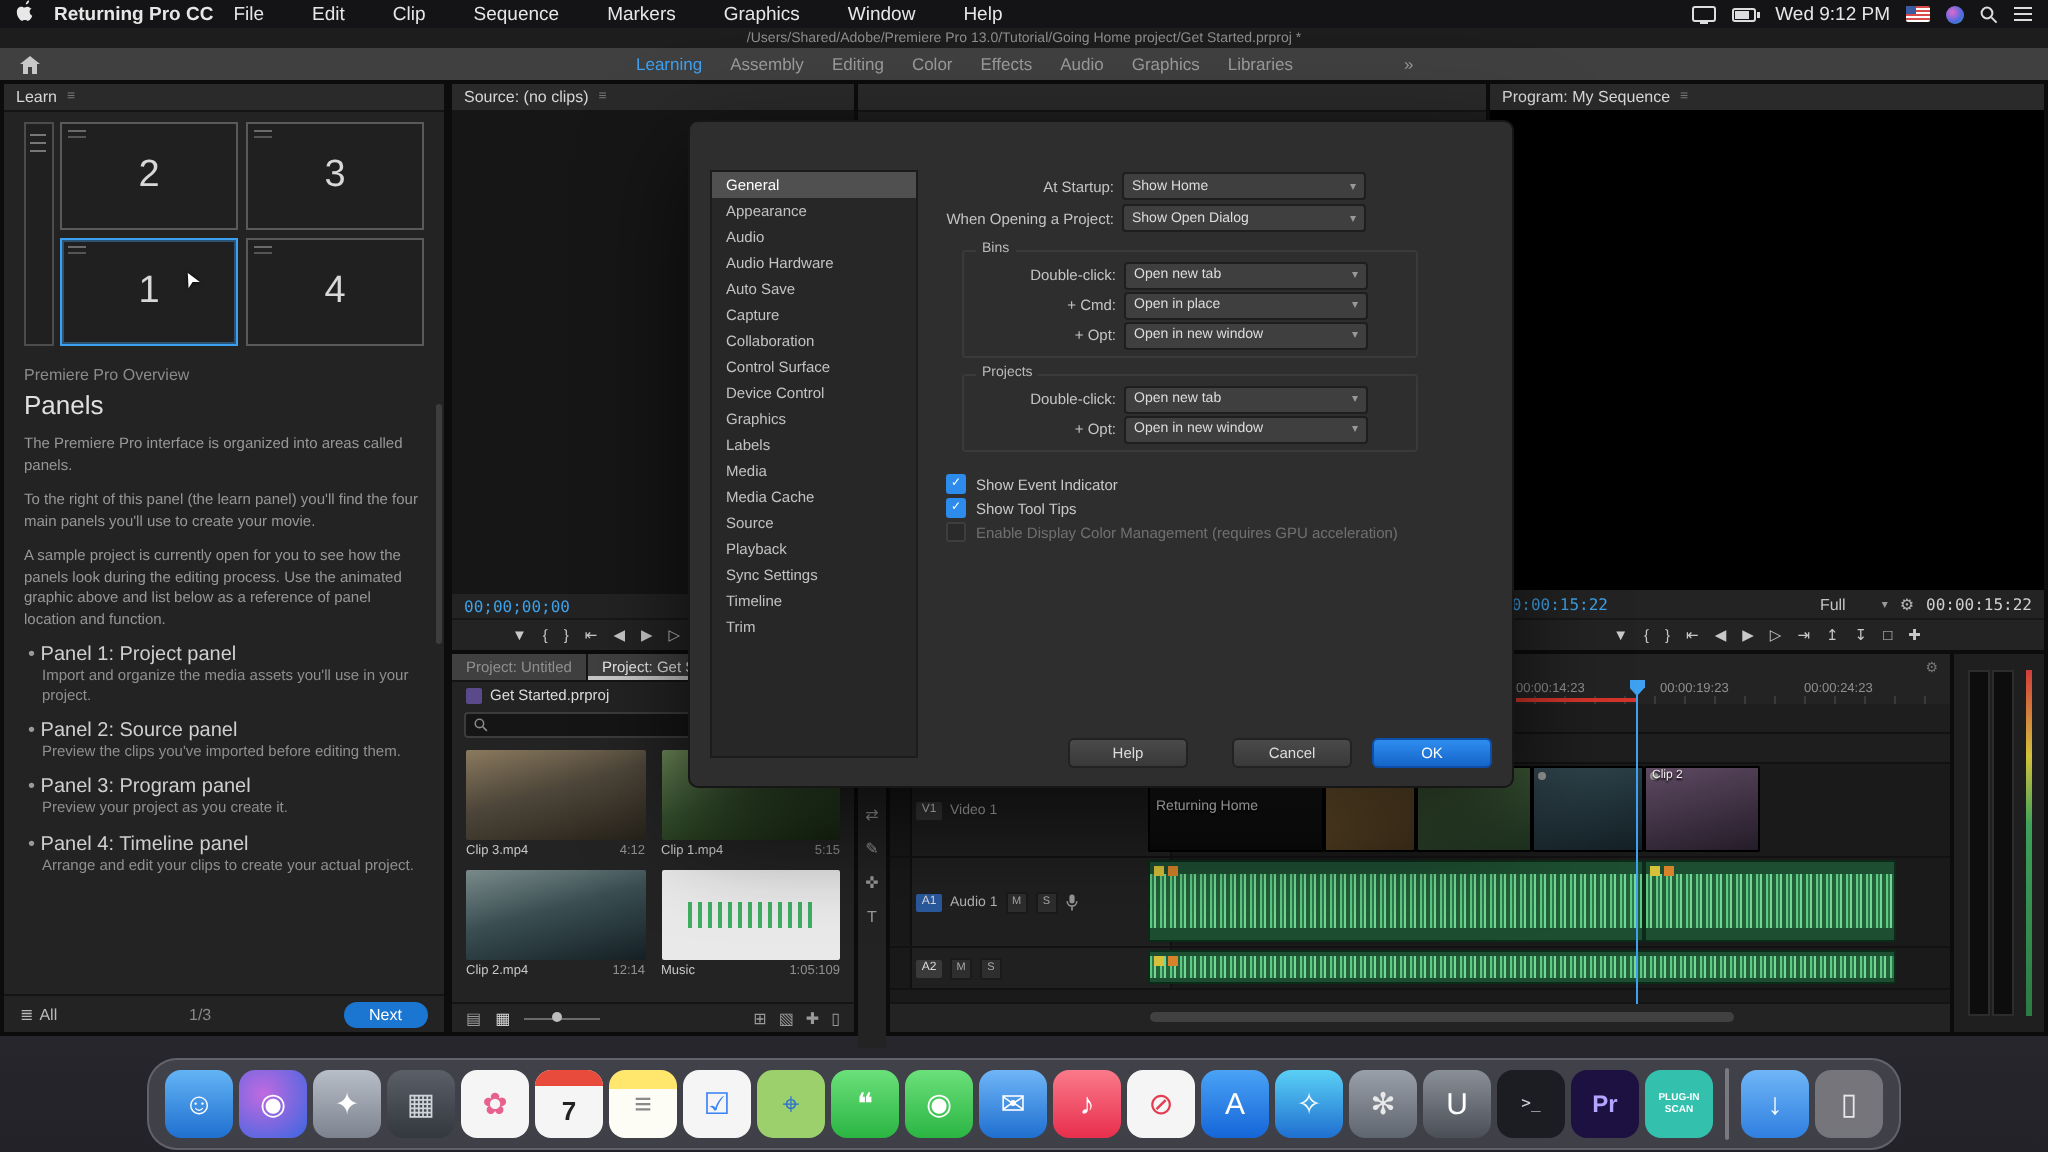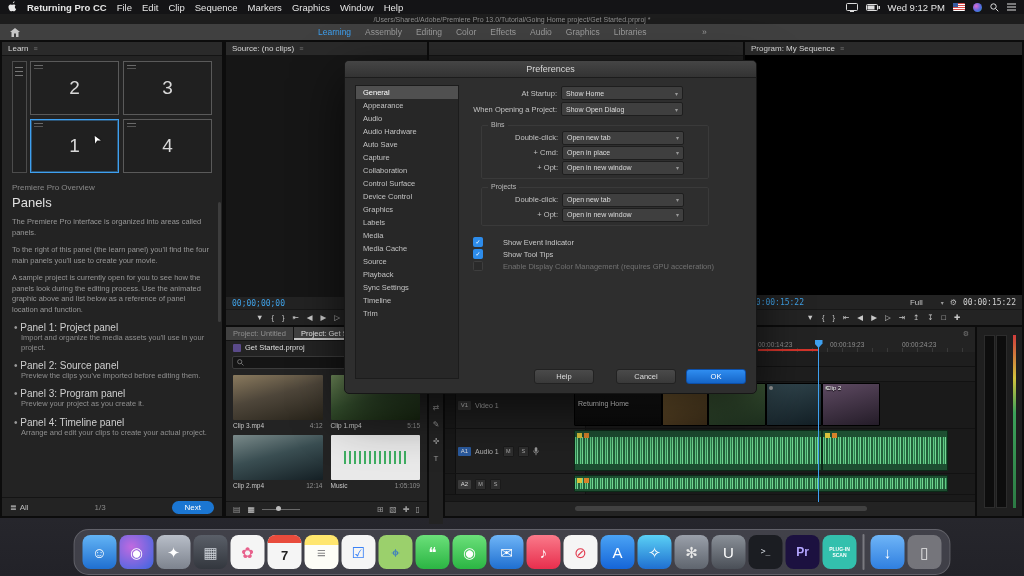--- a/index.html
+++ b/index.html
@@ -139,21 +139,21 @@
   .dlg-content{position:absolute;left:122px;top:24px;right:8px;bottom:34px;}
   .prow{display:flex;align-items:center;height:16px;}
   .plabel{width:90px;text-align:right;margin-right:4px;font-size:7.5px;color:#c4c4c4;white-space:nowrap;}
   .pselect{width:112px;height:12px;background:#3f3f3f;border:1px solid #1e1e1e;border-radius:2px;
     display:flex;justify-content:space-between;align-items:center;padding:0 4px;font-size:7px;color:#ddd;}
   .pselect .car{color:#999;font-size:6px;}
   .pgroup{position:relative;border:1px solid #3a3a3a;border-radius:2px;margin:8px 0 4px 14px;padding:4px 0 3px;width:226px;}
   .pgroup .plabel{width:76px;}
   .pgroup-title{position:absolute;top:-5px;left:6px;background:#2e2e2e;padding:0 3px;font-size:7px;color:#bbb;}
   .chklist{margin:10px 0 0 6px;}
-  .chk{display:flex;align-items:center;gap:20px;height:12px;font-size:7.5px;color:#c8c8c8;}
+  .chk{display:flex;align-items:center;gap:5px;height:12px;font-size:7.5px;color:#c8c8c8;}
   .chk .box{width:8px;height:8px;border:1px solid #555;border-radius:1.5px;background:#262626;display:flex;
     align-items:center;justify-content:center;}
   .chk .tick{display:none;font-size:6px;color:#fff;line-height:1;}
   .chk.checked .box{background:#2d8ceb;border-color:#2d8ceb;}
   .chk.checked .tick{display:block;}
   .chk.disabled{opacity:.42;}
   .dlg-buttons{position:absolute;bottom:9px;right:10px;display:flex;align-items:center;}
   .btn{min-width:40px;height:13px;border-radius:3px;background:linear-gradient(#4a4a4a,#393939);border:1px solid #222;
     color:#ddd;font-size:7.5px;display:flex;align-items:center;justify-content:center;padding:0 9px;}
   .btn.help{margin-right:22px;}
@@ -178,21 +178,21 @@
 
 <div class="screen" data-name="desktop">
 
   <div class="menubar" data-name="macos-menu-bar">
     <span data-name="apple-menu-icon">
       <svg viewBox="0 0 170 180" width="9" height="11" fill="#e8e8e8">
           <path d="M150 62c-1 1-21 12-21 36 0 28 24 38 25 38-1 3-4 13-13 24-8 11-16 21-28 21s-15-7-29-7c-13 0-17 7-28 7s-19-10-27-21C15 142 8 121 8 101c0-33 21-50 42-50 11 0 20 7 27 7 6 0 17-8 29-8 4 0 21 0 32 15zM116 15c5-6 9-15 8-23-8 0-17 5-23 12-5 6-10 15-8 23 9 1 17-5 23-12z"></path>
         </svg>
     </span>
     <span class="appname" data-name="app-menu-title">Returning Pro CC</span>
-    <span class="menus" data-name="menu-items" style="display:flex;gap:10px;">
+    <span class="menus" data-name="menu-items" style="display:flex;gap:24px;">
 
     <span class="menu-item" data-name="menu-item">File</span>
         <span class="menu-item" data-name="menu-item">Edit</span>
         <span class="menu-item" data-name="menu-item">Clip</span>
         <span class="menu-item" data-name="menu-item">Sequence</span>
         <span class="menu-item" data-name="menu-item">Markers</span>
         <span class="menu-item" data-name="menu-item">Graphics</span>
         <span class="menu-item" data-name="menu-item">Window</span>
         <span class="menu-item" data-name="menu-item">Help</span>
       </span>
@@ -570,23 +570,20 @@
     </div>
 
     <div class="panel" style="left:977px;top:313px;width:45px;height:189px;background:#1f1f1f;" data-name="audio-meters-panel">
       <div class="meterbar" style="left:7px;" data-name="audio-meter-left"></div>
       <div class="meterbar" style="left:19px;" data-name="audio-meter-right"></div>
       <div class="meterscale" data-name="meter-scale-gradient"></div>
     </div>
   </div>
 
   <div class="dlg" data-name="preferences-dialog">
-    <div class="dlg-title" data-name="preferences-title-bar">
-      <span data-name="preferences-title">Preferences</span>
-    </div>
     <div class="dlg-list" data-name="preferences-category-list">
 
     <div class="cat selected" data-name="preference-category">General</div>
         <div class="cat" data-name="preference-category">Appearance</div>
         <div class="cat" data-name="preference-category">Audio</div>
         <div class="cat" data-name="preference-category">Audio Hardware</div>
         <div class="cat" data-name="preference-category">Auto Save</div>
         <div class="cat" data-name="preference-category">Capture</div>
         <div class="cat" data-name="preference-category">Collaboration</div>
         <div class="cat" data-name="preference-category">Control Surface</div>

